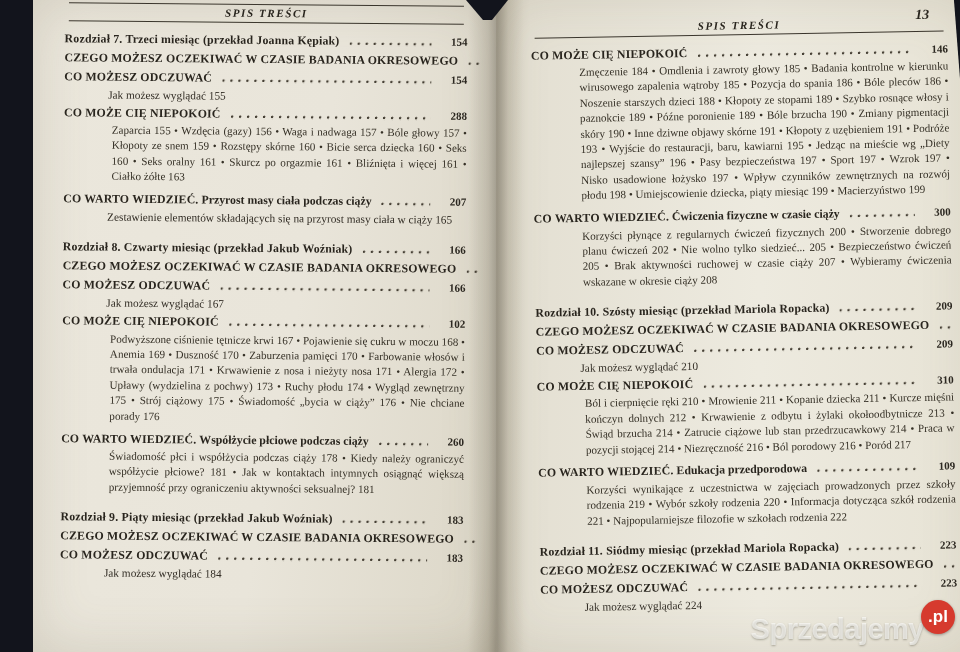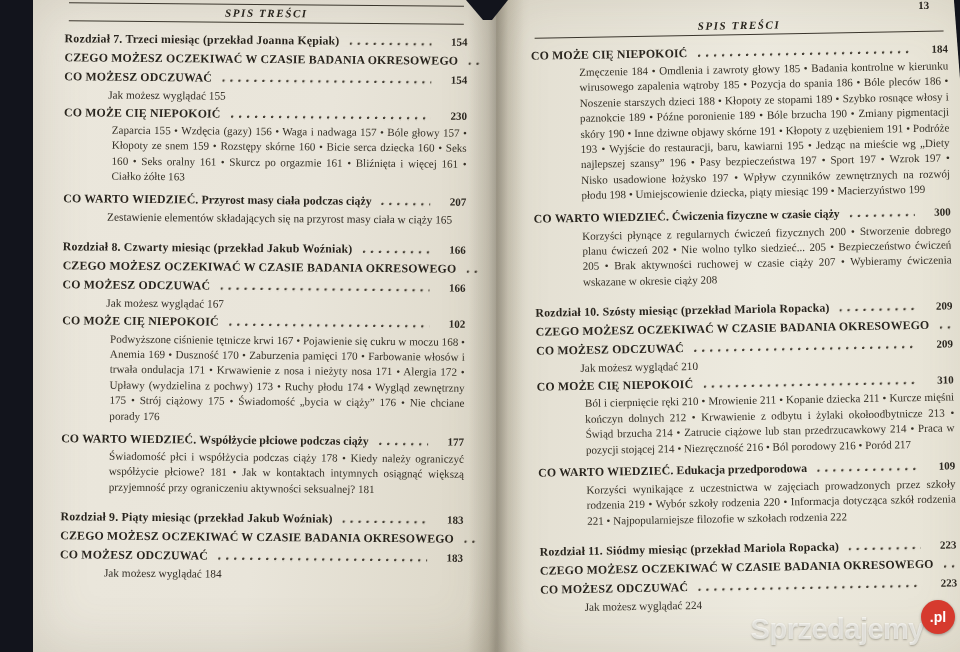--- a/index.html
+++ b/index.html
@@ -25,22 +25,22 @@
   .page-left .page-inner{transform:rotate(.5deg);transform-origin:50% 0;}
   .page-right .page-inner{transform:rotate(-1deg);transform-origin:40% 0;padding-left:34px;}
   .pg-header{
     text-align:center;font-style:italic;font-weight:bold;font-size:11px;
     letter-spacing:1.6px;color:#29251e;padding:1px 0 3px;
     border-bottom:1.5px solid #3a352c;margin:0 4px 7px;
   }
   .page-left .pg-header{border-top:1.5px solid #3a352c;padding-top:2px;}
   .page-right .pg-header{margin-top:15px;}
   .pg-num{
-    position:absolute;top:3px;right:46px;
-    font-size:11px;font-weight:bold;color:#29251e;
+    position:absolute;top:11px;right:46px;font-style:italic;
+    font-size:14px;font-weight:bold;color:#29251e;
   }
   .entries{margin-top:1px;}
   .entry{position:relative;}
   .e-row{display:flex;align-items:baseline;padding:2.5px 0;}
   .lbl{
     font-weight:bold;font-size:11.8px;line-height:14px;
     letter-spacing:.2px;white-space:nowrap;color:#29251e;
   }
   .rest{font-weight:bold;font-size:11.8px;line-height:14px;white-space:nowrap;color:#29251e;}
   .dots{
@@ -69,21 +69,21 @@
     position:absolute;right:5px;bottom:8px;z-index:10;display:flex;align-items:flex-start;
     font-family:"Liberation Sans","DejaVu Sans",sans-serif;
   }
   .wm-text{
     font-size:29px;font-weight:bold;line-height:1;margin-top:15px;letter-spacing:-.5px;
     color:rgba(253,253,250,.60);
     text-shadow:0 1px 2px rgba(95,90,75,.45),0 0 1px rgba(255,255,255,.5);
   }
   .wm-badge{
     width:34px;height:34px;border-radius:50%;background:#d63a2e;color:#ffffff;
-    font-size:14px;font-weight:bold;display:flex;align-items:center;justify-content:center;
+    font-size:17px;font-weight:bold;display:flex;align-items:center;justify-content:center;
     margin-left:-3px;box-shadow:0 1px 3px rgba(0,0,0,.35);
   }
 </style>
 </head>
 <body>
 
 <div class="book">
 
   <div class="page page-left">
     <div class="page-inner">
@@ -101,21 +101,21 @@
           </div>
           <div class="entry section e-row">
             <span class="lbl">CO MOŻESZ ODCZUWAĆ</span>
             <span class="dots"></span>
             <span class="pg-ref">154</span>
           </div>
           <div class="entry sub">Jak możesz wyglądać 155</div>
           <div class="entry section e-row">
             <span class="lbl">CO MOŻE CIĘ NIEPOKOIĆ</span>
             <span class="dots"></span>
-            <span class="pg-ref">230</span>
+            <span class="pg-ref">288</span>
           </div>
           <div class="entry block">Zaparcia 155 • Wzdęcia (gazy) 156 • Waga i nadwaga 157 • Bóle głowy 157 • Kłopoty ze snem 159 • Rozstępy skórne 160 • Bicie serca dziecka 160 • Seks 160 • Seks oralny 161 • Skurcz po orgazmie 161 • Bliźnięta i więcej 161 • Ciałko żółte 163</div>
           <div class="entry section e-row">
             <span class="lbl">CO WARTO WIEDZIEĆ.</span>
             <span class="rest">&nbsp;Przyrost masy ciała podczas ciąży</span>
             <span class="dots"></span>
             <span class="pg-ref">207</span>
           </div>
           <div class="entry sub">Zestawienie elementów składających się na przyrost masy ciała w ciąży 165</div>
           <div class="entry chapter e-row">
@@ -137,21 +137,21 @@
           <div class="entry section e-row">
             <span class="lbl">CO MOŻE CIĘ NIEPOKOIĆ</span>
             <span class="dots"></span>
             <span class="pg-ref">102</span>
           </div>
           <div class="entry block">Podwyższone ciśnienie tętnicze krwi 167 • Pojawienie się cukru w moczu 168 • Anemia 169 • Duszność 170 • Zaburzenia pamięci 170 • Farbowanie włosów i trwała ondulacja 171 • Krwawienie z nosa i nieżyty nosa 171 • Alergia 172 • Upławy (wydzielina z pochwy) 173 • Ruchy płodu 174 • Wygląd zewnętrzny 175 • Strój ciążowy 175 • Świadomość „bycia w ciąży” 176 • Nie chciane porady 176</div>
           <div class="entry section e-row">
             <span class="lbl">CO WARTO WIEDZIEĆ.</span>
             <span class="rest">&nbsp;Współżycie płciowe podczas ciąży</span>
             <span class="dots"></span>
-            <span class="pg-ref">177</span>
+            <span class="pg-ref">260</span>
           </div>
           <div class="entry block">Świadomość płci i współżycia podczas ciąży 178 • Kiedy należy ograniczyć współżycie płciowe? 181 • Jak w kontaktach intymnych osiągnąć większą przyjemność przy ograniczeniu aktywności seksualnej? 181</div>
           <div class="entry chapter e-row">
             <span class="lbl">Rozdział 9. Piąty miesiąc (przekład Jakub Woźniak)</span>
             <span class="dots"></span>
             <span class="pg-ref">183</span>
           </div>
           <div class="entry section e-row">
             <span class="lbl">CZEGO MOŻESZ OCZEKIWAĆ W CZASIE BADANIA OKRESOWEGO</span>
             <span class="dots"></span>
@@ -168,21 +168,21 @@
   </div>
 
   <div class="page page-right">
     <div class="page-inner">
       <div class="pg-num">13</div>
       <div class="pg-header">SPIS TREŚCI</div>
       <div class="entries" id="right-entries">
           <div class="entry section e-row">
             <span class="lbl">CO MOŻE CIĘ NIEPOKOIĆ</span>
             <span class="dots"></span>
-            <span class="pg-ref">184</span>
+            <span class="pg-ref">146</span>
           </div>
           <div class="entry block">Zmęczenie 184 • Omdlenia i zawroty głowy 185 • Badania kontrolne w kierunku wirusowego zapalenia wątroby 185 • Pozycja do spania 186 • Bóle pleców 186 • Noszenie starszych dzieci 188 • Kłopoty ze stopami 189 • Szybko rosnące włosy i paznokcie 189 • Późne poronienie 189 • Bóle brzucha 190 • Zmiany pigmentacji skóry 190 • Inne dziwne objawy skórne 191 • Kłopoty z uzębieniem 191 • Podróże 193 • Wyjście do restauracji, baru, kawiarni 195 • Jedząc na mieście wg „Diety najlepszej szansy” 196 • Pasy bezpieczeństwa 197 • Sport 197 • Wzrok 197 • Nisko usadowione łożysko 197 • Wpływ czynników zewnętrznych na rozwój płodu 198 • Umiejscowienie dziecka, piąty miesiąc 199 • Macierzyństwo 199</div>
           <div class="entry section e-row">
             <span class="lbl">CO WARTO WIEDZIEĆ.</span>
             <span class="rest">&nbsp;Ćwiczenia fizyczne w czasie ciąży</span>
             <span class="dots"></span>
             <span class="pg-ref">300</span>
           </div>
           <div class="entry block">Korzyści płynące z regularnych ćwiczeń fizycznych 200 • Stworzenie dobrego planu ćwiczeń 202 • Nie wolno tylko siedzieć... 205 • Bezpieczeństwo ćwiczeń 205 • Brak aktywności ruchowej w czasie ciąży 207 • Wybieramy ćwiczenia wskazane w okresie ciąży 208</div>
           <div class="entry chapter e-row">

